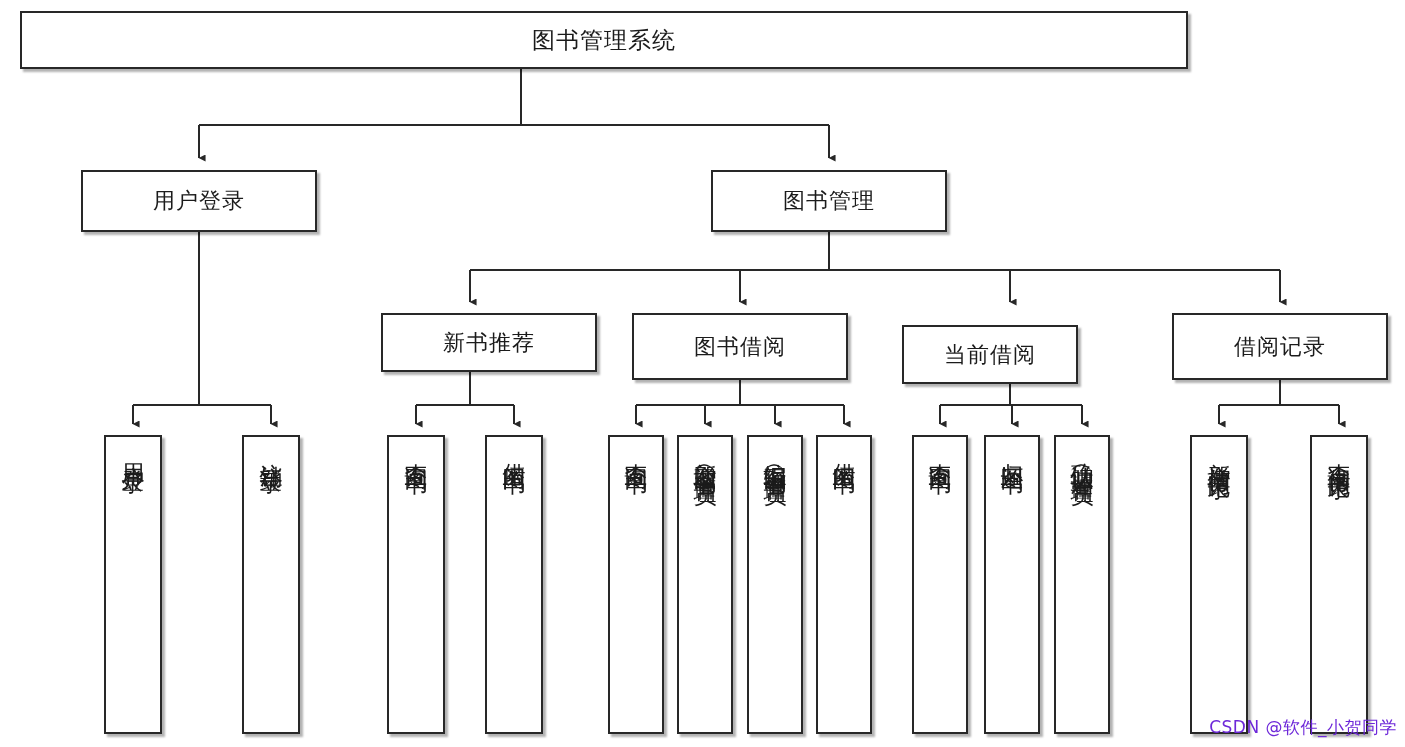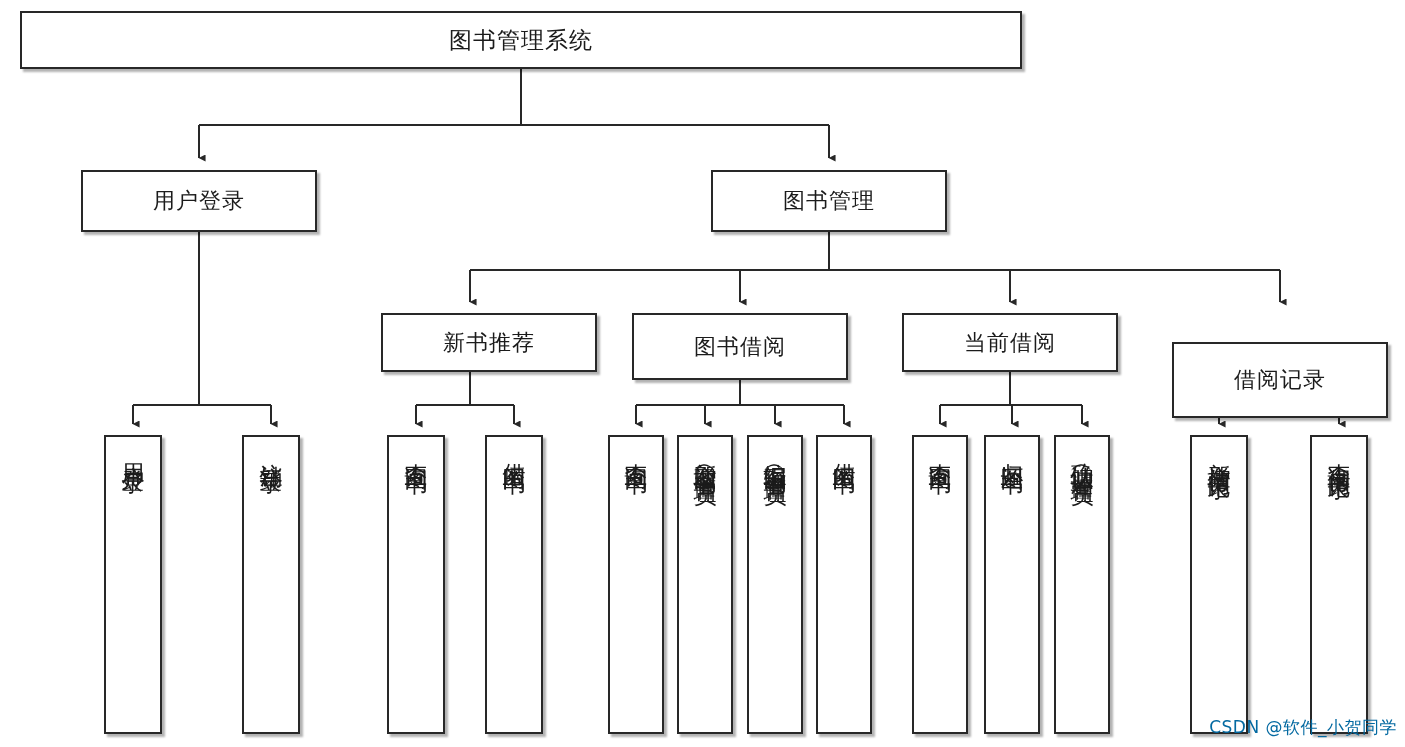--- a/index.html
+++ b/index.html
@@ -53,21 +53,21 @@
     white-space: nowrap;
   }
   .node.root {
     font-size: 23px;
   }
   #watermark {
     position: absolute;
     right: 8px;
     bottom: 8px;
     font-size: 17px;
-    color: #0369a1;
+    color: #6d28d9;
     letter-spacing: 0.5px;
     user-select: none;
     pointer-events: none;
   }
 </style>
 </head>
 <body>
 
 <div id="diagram-root">
 
@@ -115,41 +115,41 @@
       <path d="M 1012 405 L 1012 424" marker-end="url(#arrow)"></path>
       <path d="M 1082 405 L 1082 424" marker-end="url(#arrow)"></path>
 
       <path d="M 1280 372 L 1280 405"></path>
       <path d="M 1219 405 L 1339 405"></path>
       <path d="M 1219 405 L 1219 424" marker-end="url(#arrow)"></path>
       <path d="M 1339 405 L 1339 424" marker-end="url(#arrow)"></path>
     </g>
   </svg>
 
-  <div class="node horiz root" style="left: 20px; top: 11px; width: 1002px; height: 58px;">
+  <div class="node horiz root" style="left: 20px; top: 11px; width: 1168px; height: 58px;">
     <span>图书管理系统</span>
   </div>
 
   <div class="node horiz" style="left: 81px; top: 170px; width: 236px; height: 62px;">
     <span>用户登录</span>
   </div>
   <div class="node horiz" style="left: 711px; top: 170px; width: 236px; height: 62px;">
     <span>图书管理</span>
   </div>
 
   <div class="node horiz" style="left: 381px; top: 313px; width: 216px; height: 59px;">
     <span>新书推荐</span>
   </div>
   <div class="node horiz" style="left: 632px; top: 313px; width: 216px; height: 67px;">
     <span>图书借阅</span>
   </div>
-  <div class="node horiz" style="left: 902px; top: 313px; width: 216px; height: 59px;">
+  <div class="node horiz" style="left: 902px; top: 325px; width: 176px; height: 59px;">
     <span>当前借阅</span>
   </div>
-  <div class="node horiz" style="left: 1172px; top: 313px; width: 216px; height: 76px; margin-top: 29px;">
+  <div class="node horiz" style="left: 1172px; top: 313px; width: 216px; height: 67px;">
     <span>借阅记录</span>
   </div>
 
   <div class="node vert" style="left: 104px; top: 435px; width: 58px; height: 299px;">
     <span class="vlabel">用户登录</span>
   </div>
   <div class="node vert" style="left: 242px; top: 435px; width: 58px; height: 299px;">
     <span class="vlabel">注销登录</span>
   </div>
   <div class="node vert" style="left: 387px; top: 435px; width: 58px; height: 299px;">

